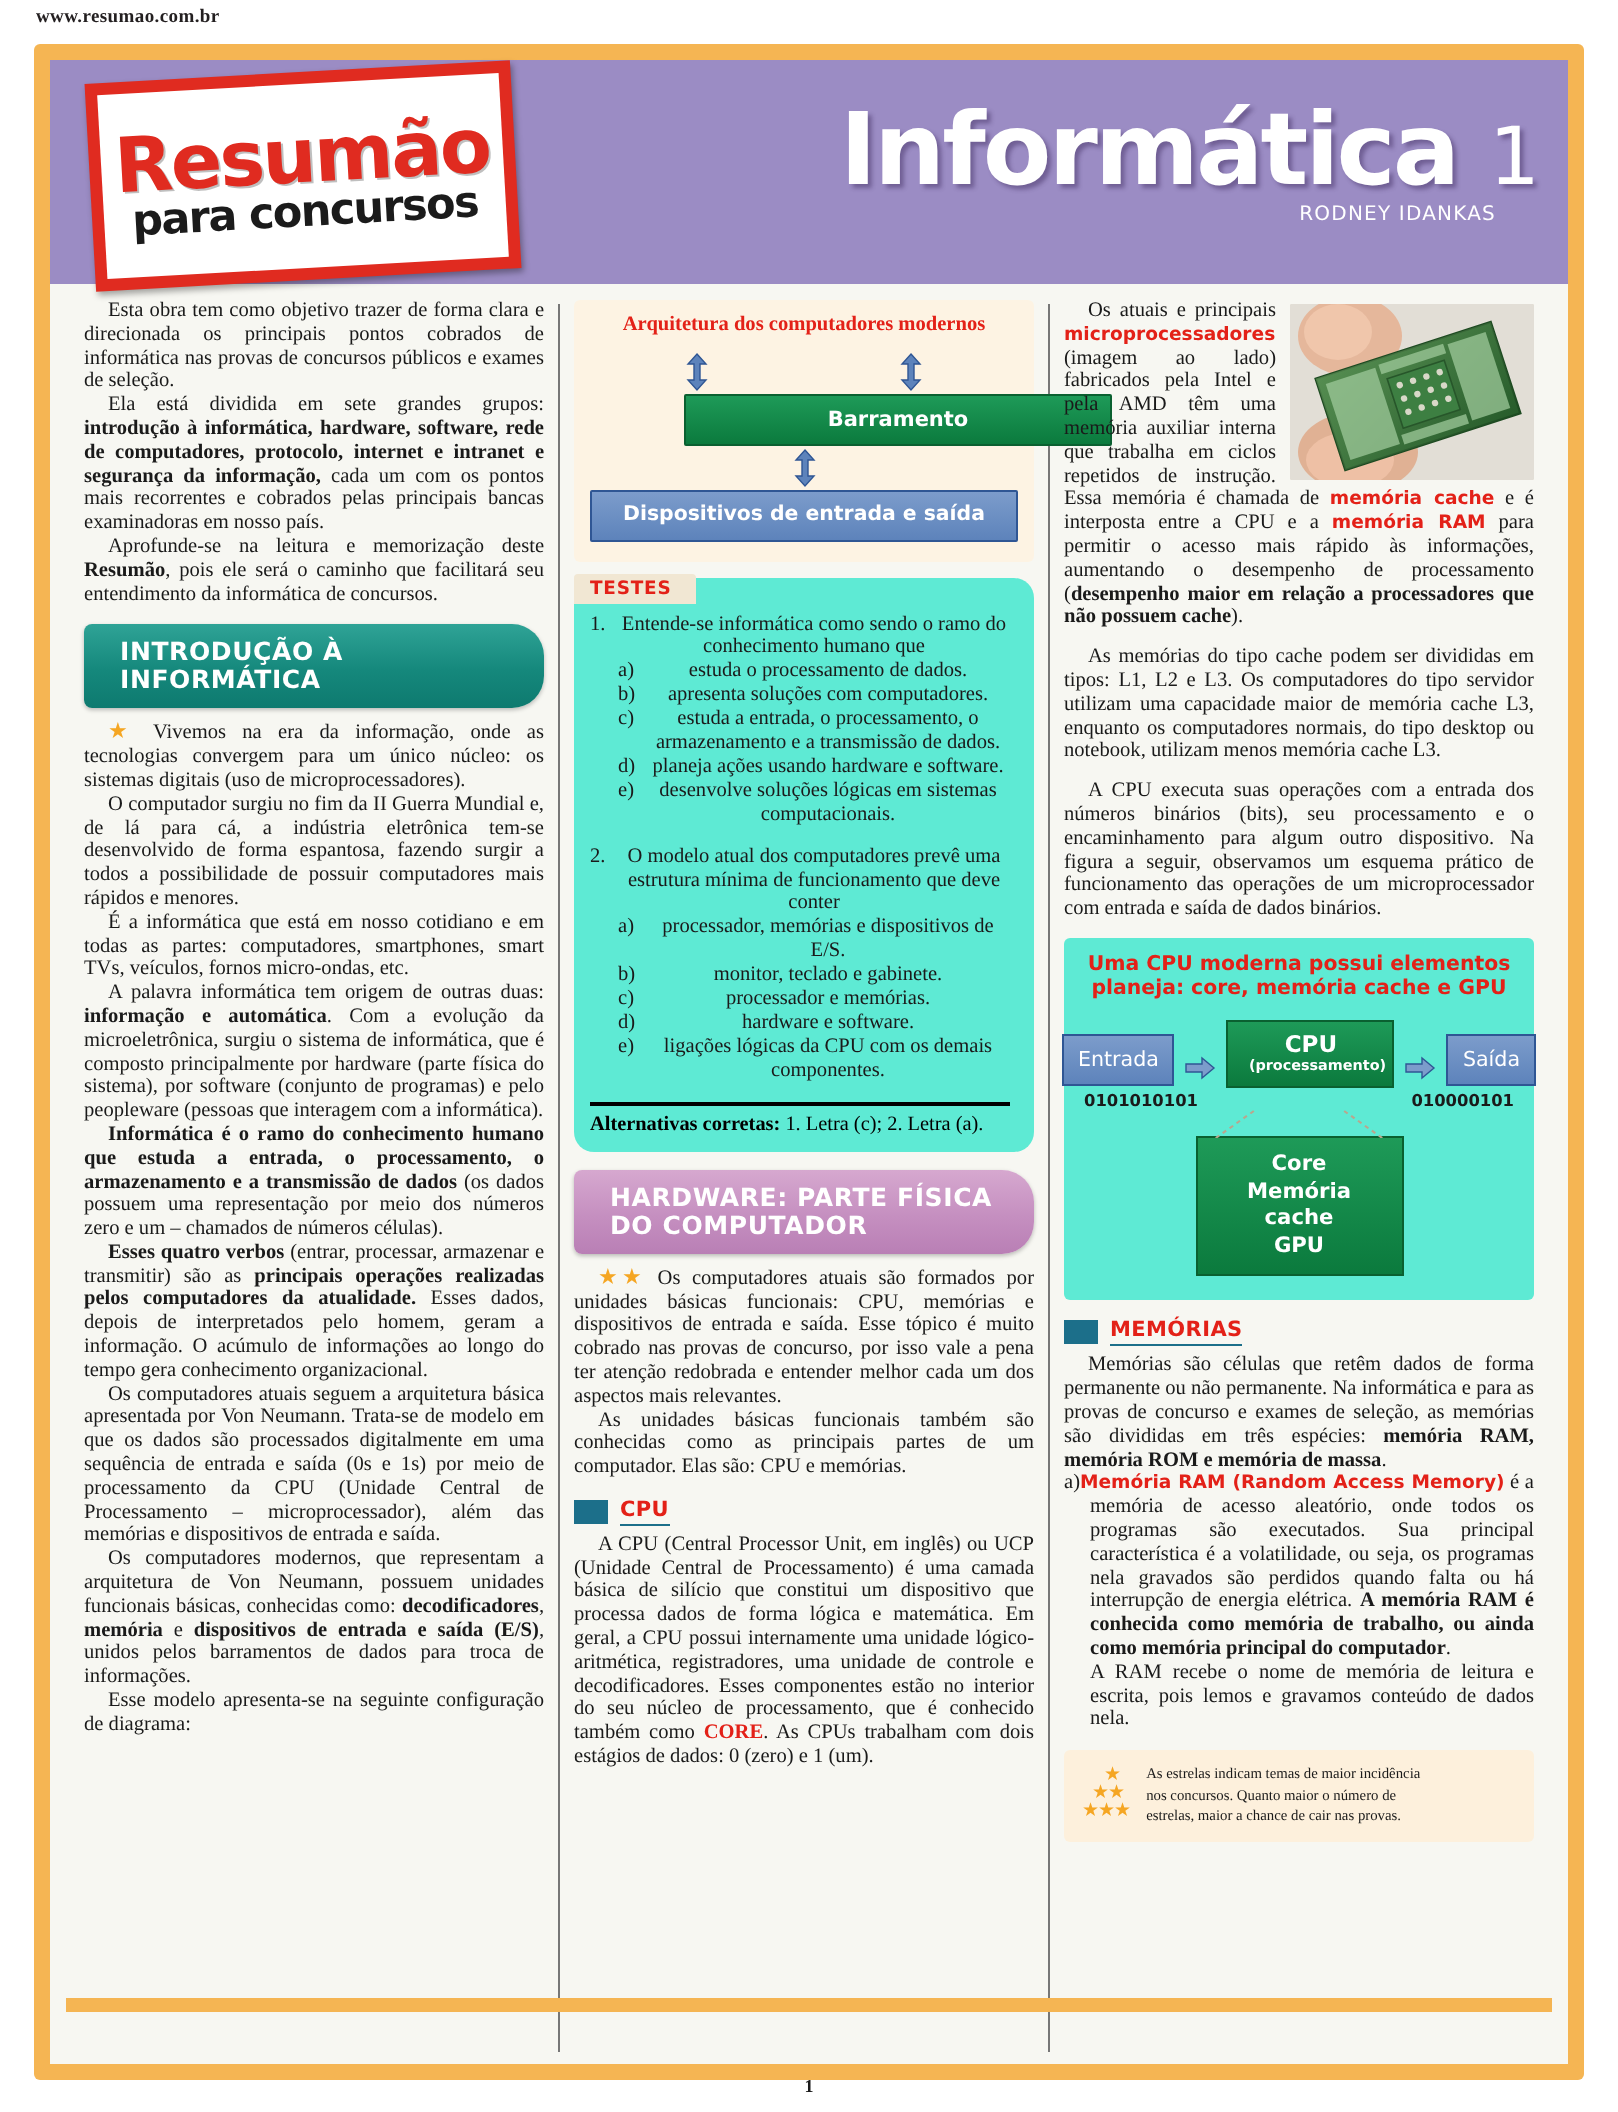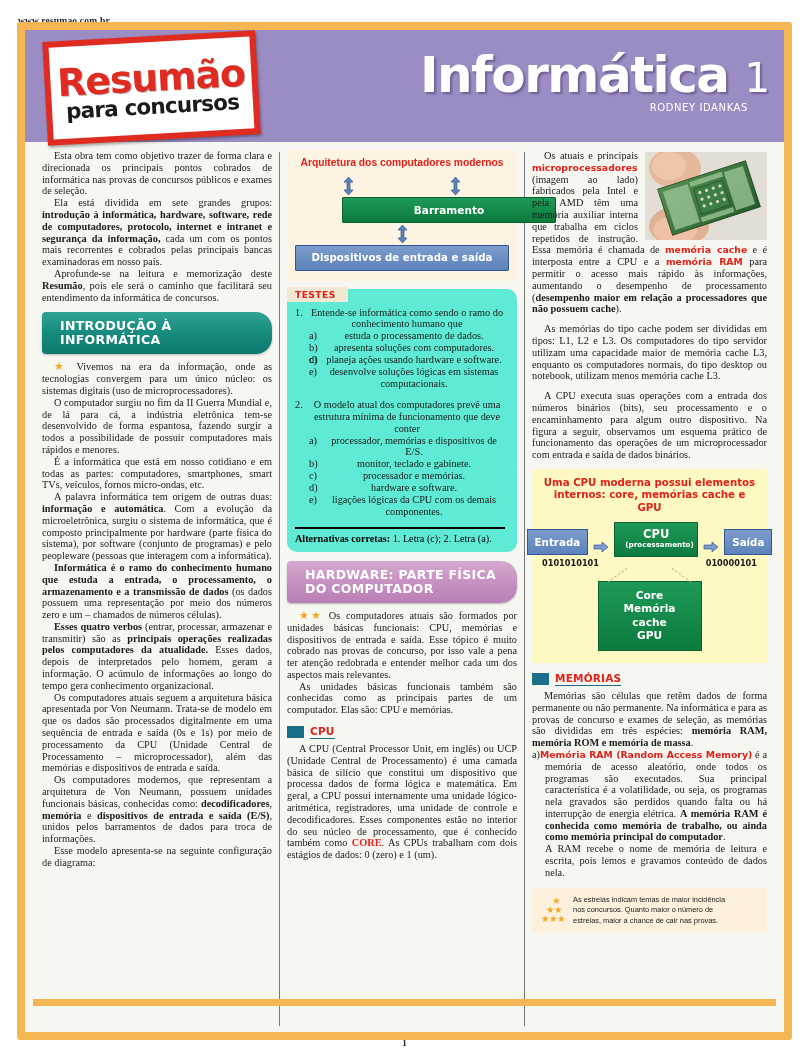--- a/index.html
+++ b/index.html
@@ -11,21 +11,21 @@
   .page {
     position: relative;
     width: 809px; height: 1056px;
     background: #ffffff;
     overflow: hidden;
   }
 
   
   .site-url {
     position: absolute;
-    left: 18px; top: 16px;
+    left: 18px; top: 4px;
     font-family: "Liberation Serif", serif;
     font-weight: bold;
     font-size: 9.5px;
     color: #231f20;
     letter-spacing: .2px;
   }
 
   
   .frame {
     position: absolute;
@@ -193,21 +193,21 @@
   }
 
   
   .diagram {
     background: #fdf3e3;
     border-radius: 3px;
     padding: 7px 8px 10px 8px;
     margin-bottom: 8px;
   }
   .diagram-title {
-    font-family: Liberation Sans, sans-serif;
+    font-family: Liberation Serif, serif;
     font-weight: bold;
     font-size: 10.3px;
     color: #e32118;
     text-align: center;
     margin-bottom: 7px;
   }
   .dg-row { display: flex; justify-content: space-between; gap: 14px; }
   .dg-box {
     font-family: "DejaVu Sans", sans-serif;
     font-weight: bold;
@@ -299,41 +299,41 @@
     float: right;
     width: 122px; height: 88px;
     margin: 2px 0 3px 7px;
     border-radius: 1px;
     overflow: hidden;
     background: #dcd6cb;
   }
 
   
   .cpu-diagram {
-    background: #fef9c3;
+    background: #5eead4;
     border-radius: 3px;
     padding: 8px 8px 12px 8px;
     margin: 8px 0 6px 0;
   }
   .cpu-title {
     font-family: "DejaVu Sans", sans-serif;
     font-weight: bold;
     font-size: 10.2px;
     color: #e32118;
     text-align: center;
     line-height: 12.5px;
     margin-bottom: 8px;
   }
   .cpu-row { display: flex; align-items: stretch; justify-content: center; gap: 5px; }
   .io-box {
     background: linear-gradient(180deg,#7c9ccb 0%, #5d83bb 100%);
     border: 1px solid #2f5694;
     color: #fff;
     font-family: "DejaVu Sans", sans-serif;
-    font-weight: bold;
+    font-weight: normal;
     font-size: 10.3px;
     padding: 6px 7px;
     display: flex; align-items: center;
     height: 26px;
     align-self: flex-start;
     margin-top: 7px;
   }
   .cpu-box {
     background: linear-gradient(180deg,#1e9a58 0%, #0b7a3d 100%);
     border: 1px solid #0a6030;
@@ -377,21 +377,21 @@
     margin-top: 9px;
     display: flex;
     gap: 8px;
     align-items: center;
   }
   .legend-stars { display: flex; flex-direction: column; gap: 0px; line-height: 9px; }
   .legend-stars span { font-size: 9.5px; color: #f5a623; letter-spacing: -.5px; }
   .legend-stars .s1 { padding-left: 11px; }
   .legend-stars .s2 { padding-left: 5px; }
   .legend-text {
-    font-family: Liberation Sans, sans-serif;
+    font-family: Liberation Serif, serif;
     font-size: 7.4px;
     line-height: 10.5px;
     color: #1a1a1a;
   }
 
   
   .footer-bar {
     position: absolute;
     left: 8px; bottom: 26px;
     width: calc(100% - 16px);
@@ -479,21 +479,21 @@
             </div>
 
             <div class="testes-wrap">
               <div class="testes-tab">TESTES</div>
               <ol class="q">
                 <li>
                   <span>Entende-se informática como sendo o ramo do conhecimento humano que</span>
                   <ul class="alt">
                     <li><span class="ltr">a)</span><span>estuda o processamento de dados.</span></li>
                     <li><span class="ltr">b)</span><span>apresenta soluções com computadores.</span></li>
-                    <li><span class="ltr">c)</span></li>
+                    <li><span class="ltr">c)</span><span>estuda a entrada, o processamento, o armazenamento e a transmissão de dados.</span></li>
                     <li><span class="ltr">d)</span><span>planeja ações usando hardware e software.</span></li>
                     <li><span class="ltr">e)</span><span>desenvolve soluções lógicas em sistemas computacionais.</span></li>
                   </ul>
                 </li>
                 <li>
                   <span>O modelo atual dos computadores prevê uma estrutura mínima de funcionamento que deve conter</span>
                   <ul class="alt">
                     <li><span class="ltr">a)</span><span>processador, memórias e dispositivos de E/S.</span></li>
                     <li><span class="ltr">b)</span><span>monitor, teclado e gabinete.</span></li>
                     <li><span class="ltr">c)</span><span>processador e memórias.</span></li>
@@ -564,21 +564,21 @@
             </div>
 
             <p class="txt"><span>Os atuais e principais </span><b class="red">microprocessadores</b><span> (imagem ao lado) fabricados pela Intel e pela AMD têm uma memória auxiliar interna que trabalha em ciclos repetidos de instrução. Essa memória é chamada de </span><b class="red">memória cache</b><span> e é interposta entre a CPU e a </span><b class="red">memória RAM</b><span> para permitir o acesso mais rápido às informações, aumentando o desempenho de processamento (</span><b>desempenho maior em relação a processadores que não possuem cache</b><span>).</span></p>
 
             <p class="txt" style="margin-top:8px">As memórias do tipo cache podem ser divididas em tipos: L1, L2 e L3. Os computadores do tipo servidor utilizam uma capacidade maior de memória cache L3, enquanto os computadores normais, do tipo desktop ou notebook, utilizam menos memória cache L3.</p>
             <p class="txt" style="margin-top:8px">A CPU executa suas operações com a entrada dos números binários (bits), seu processamento e o encaminhamento para algum outro dispositivo. Na figura a seguir, observamos um esquema prático de funcionamento das operações de um microprocessador com entrada e saída de dados binários.</p>
 
             <div class="cpu-diagram">
               <div class="cpu-title">
                 <div>Uma CPU moderna possui elementos</div>
-                <div>internos: core, memórias cache e GPU</div>
+                <div>planeja: core, memória cache e GPU</div>
               </div>
               <div class="cpu-row">
                 <div class="io-box">Entrada</div>
                 <div class="arrow-h">
                   <svg viewBox="0 0 16 12" width="16" height="12">
                       <path d="M1 4 L9 4 L9 1 L15 6 L9 11 L9 8 L1 8 Z" fill="#7c9ccb" stroke="#2f5694" stroke-width="0.7"></path>
                     </svg>
                 </div>
                 <div class="cpu-box">
                   <div class="big">CPU</div>

